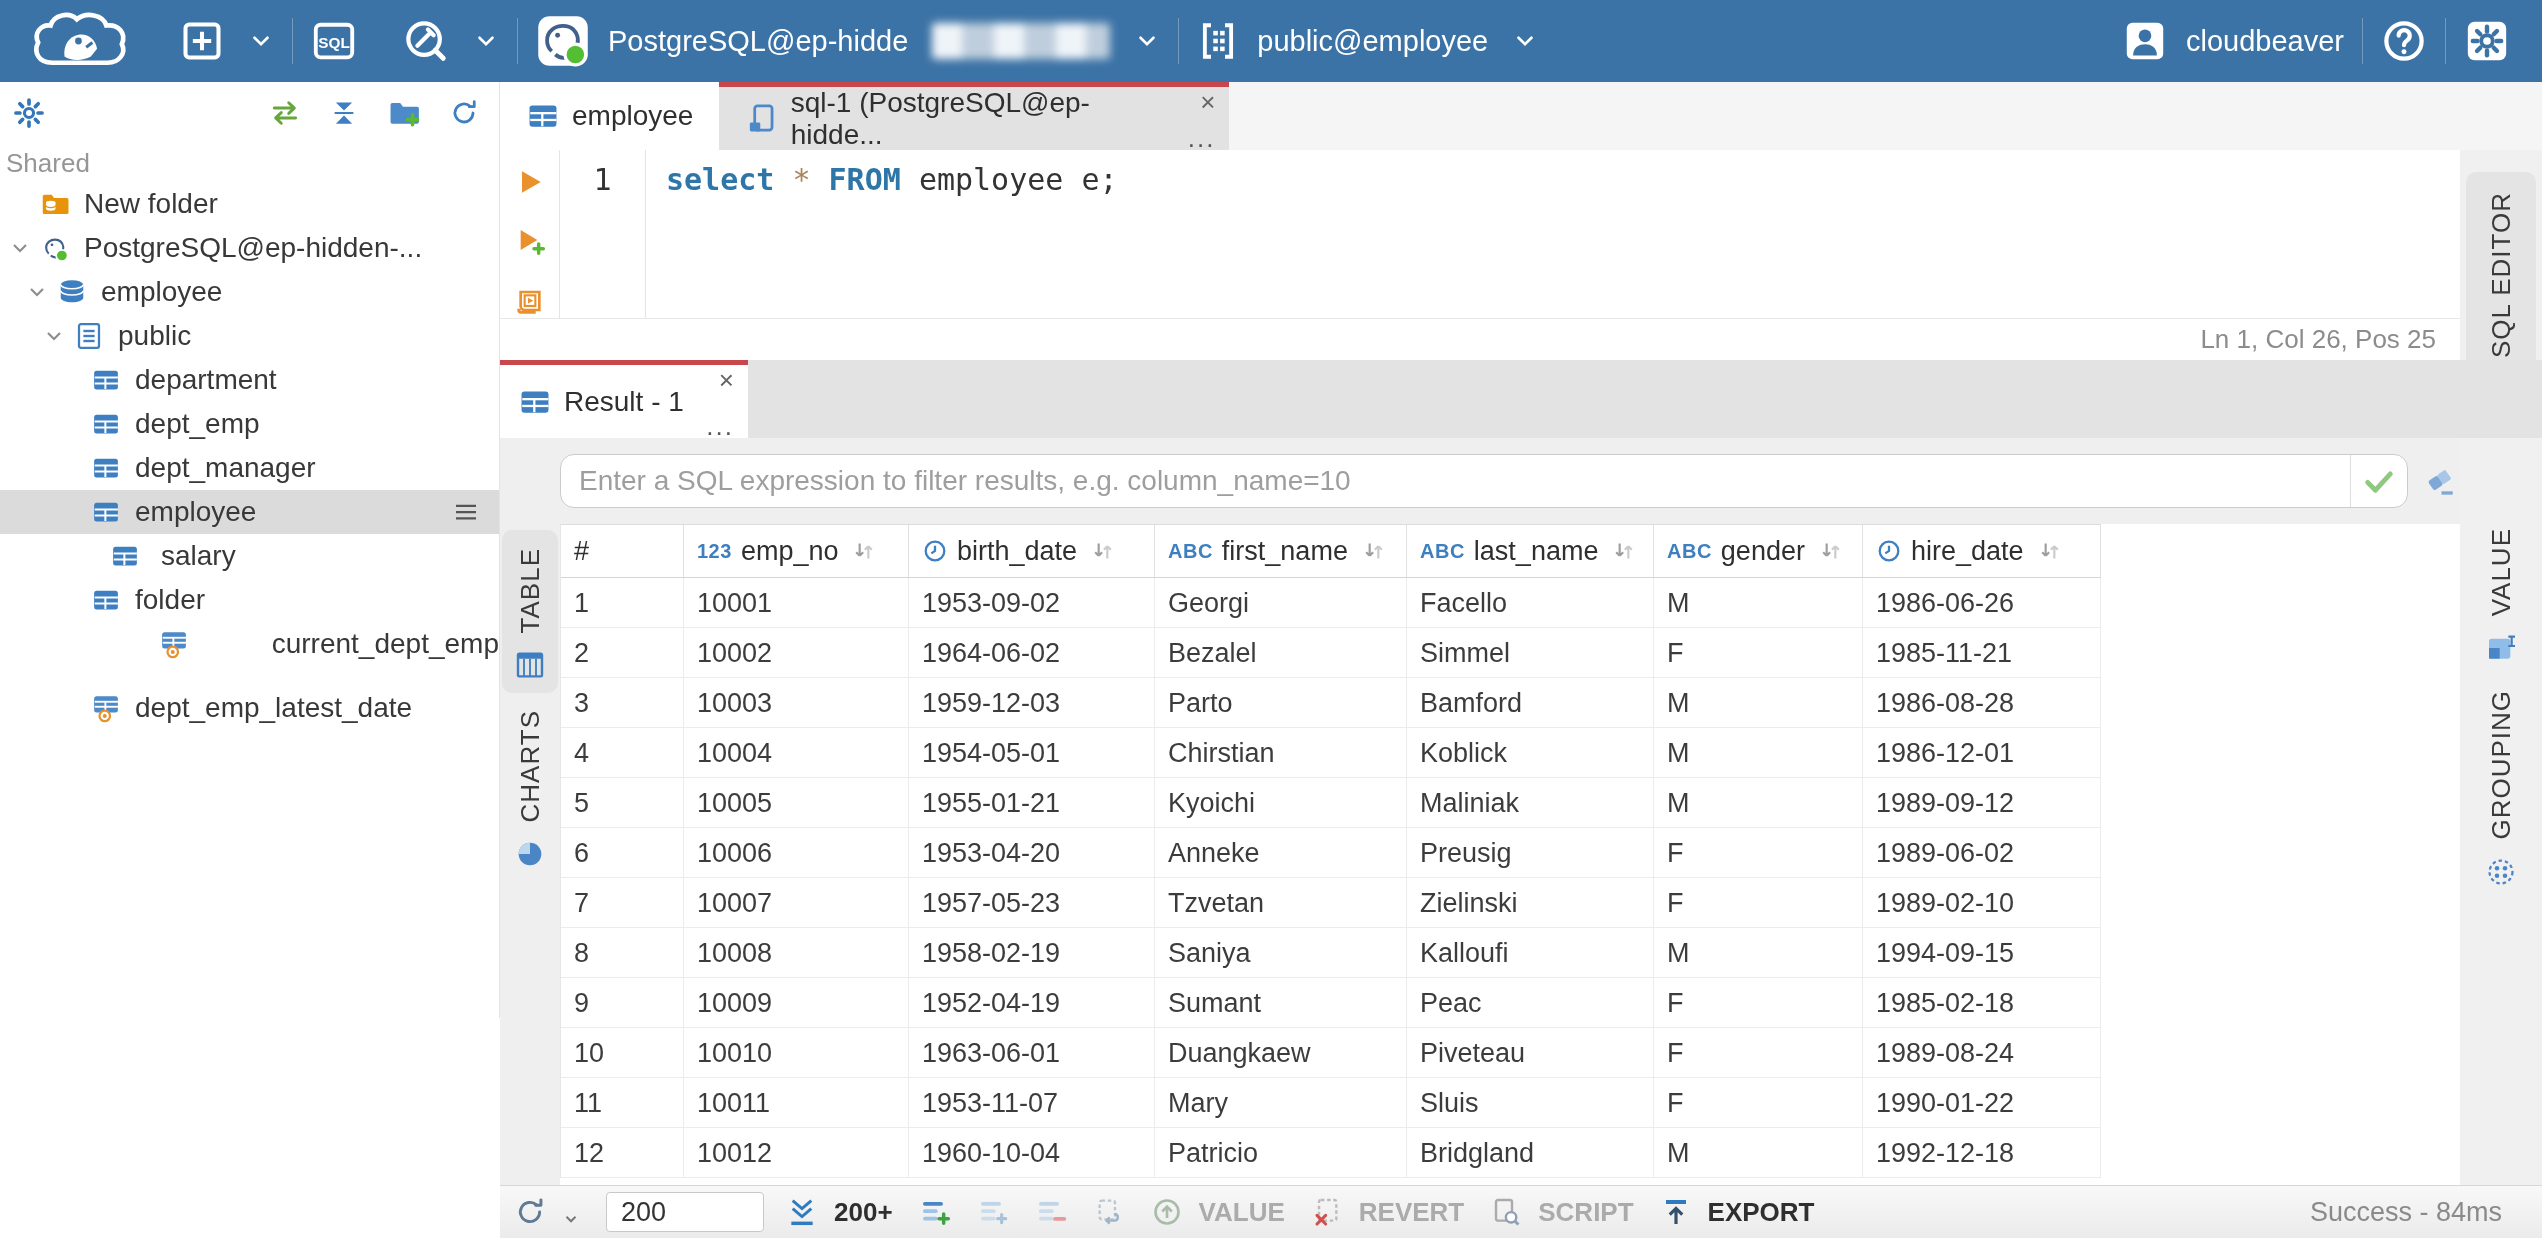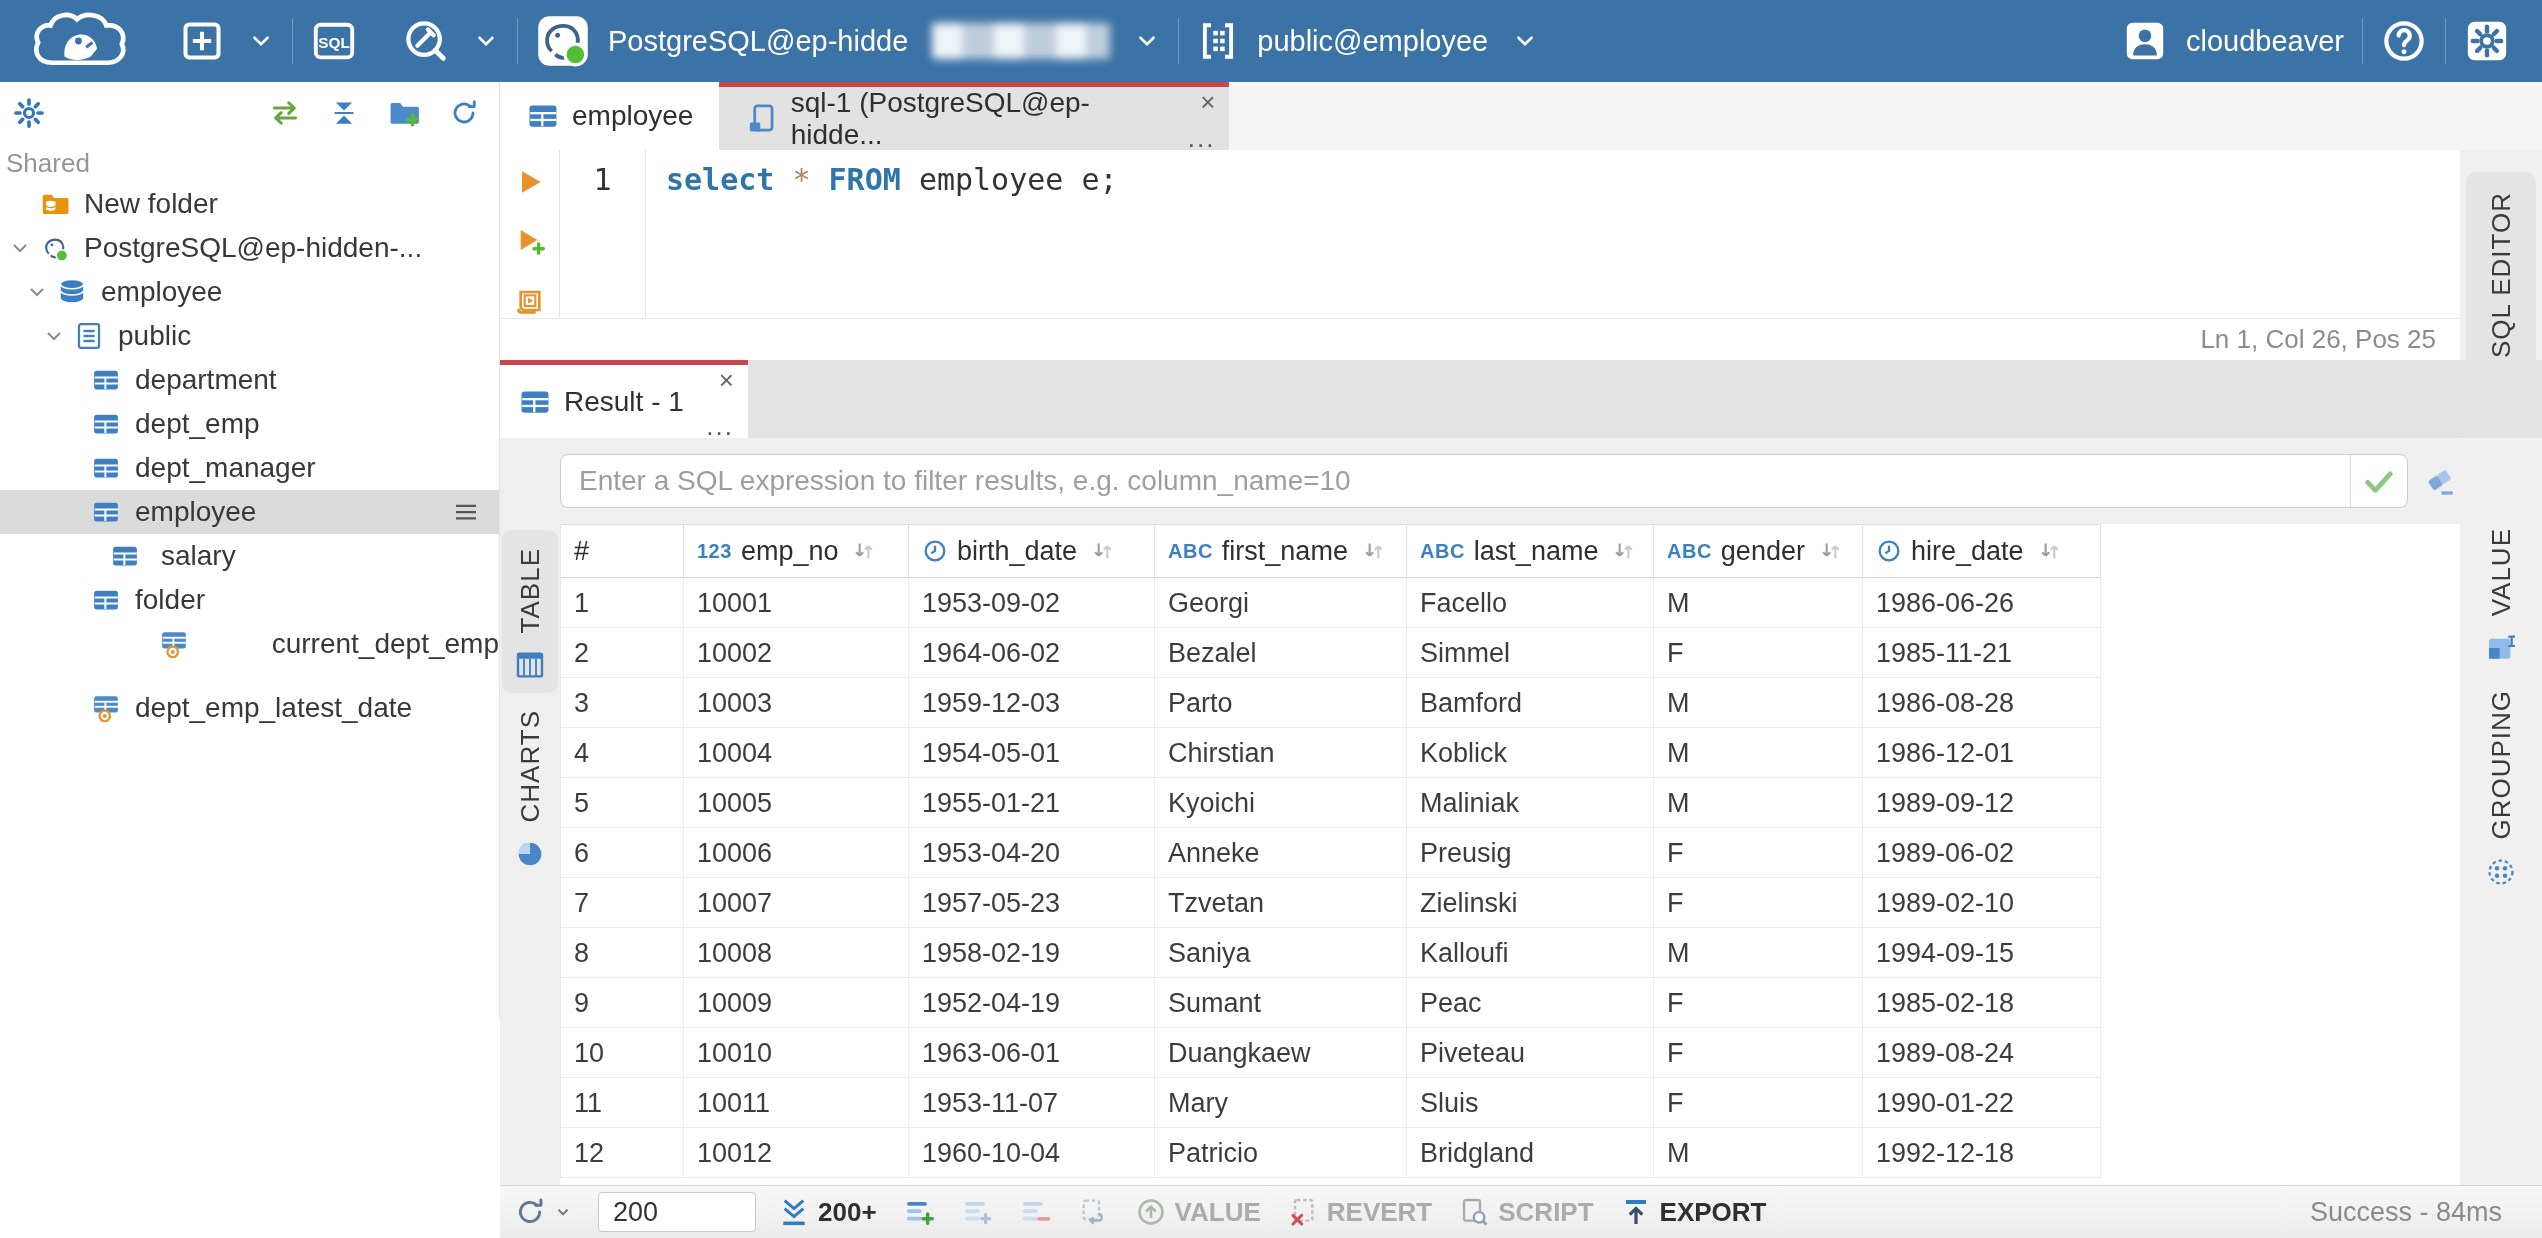--- a/index.html
+++ b/index.html
@@ -66,21 +66,21 @@
   .res-tabbar{position:absolute;left:0;top:278px;width:2042px;height:78px;background:#E3E3E3;display:flex;z-index:3;}
   .res-tab{position:relative;display:flex;align-items:center;gap:12px;width:248px;box-sizing:border-box;
            background:#fff;border-top:5px solid #C8474C;padding:0 50px 0 18px;font-size:28px;color:#2F2F2F;}
 
   
   .res-body{position:absolute;left:0;top:356px;width:1960px;height:747px;background:#fff;z-index:2;}
   .lstrip{position:absolute;left:0;top:0;width:60px;height:747px;background:#EFEFEF;}
   .lstrip .vtab{left:2px;width:56px;}
   .filterbar{position:absolute;left:60px;top:0;width:1900px;height:86px;background:#EFEFEF;display:flex;align-items:center;}
   .filterbox{display:flex;align-items:stretch;width:1848px;height:54px;background:#fff;border:1px solid #CCC;
-             border-radius:8px;box-sizing:border-box;margin-left:0;}
+             border-radius:14px;box-sizing:border-box;margin-left:0;}
   .filterbox input{flex:1;border:none;outline:none;font-size:28px;color:#333;padding:0 18px;background:transparent;
                    font-family:"Liberation Sans",sans-serif;}
   .filterbox input::placeholder{color:#9E9E9E;}
   .fcheck{width:56px;border-left:1px solid #DDD;display:flex;align-items:center;justify-content:center;}
   .feraser{margin-left:14px;display:flex;}
 
   
   .grid{position:absolute;left:60px;top:86px;display:grid;
         grid-template-columns:123px 225px 246px 252px 247px 209px 238px;
         border-top:1px solid #DDD;border-left:1px solid #E6E6E6;}
@@ -88,21 +88,21 @@
       border-right:1px solid #E0E0E0;border-bottom:1px solid #D5D5D5;font-size:27px;color:#2F2F2F;background:#fff;gap:9px;}
   .tyi{color:#3E7FC1;font-weight:bold;font-size:20px;letter-spacing:.5px;}
   .sort{margin-left:4px;}
   .td{height:50px;line-height:50px;padding-left:13px;box-sizing:border-box;font-size:27px;color:#3C3C3C;
       border-right:1px solid #ECECEC;border-bottom:1px solid #ECECEC;background:#fff;white-space:nowrap;overflow:hidden;}
 
   
   .statusbar{position:absolute;left:0;top:1103px;width:2042px;height:53px;z-index:4;
              background:linear-gradient(#F8F8F8,#EBEBEB);border-top:1px solid #D6D6D6;box-sizing:border-box;
              display:flex;align-items:center;padding:0 0 0 14px;}
-  .tbtn{display:flex;align-items:center;gap:8px;margin-right:26px;font-size:26px;font-weight:bold;}
+  .tbtn{display:flex;align-items:flex-end;gap:16px;margin-right:26px;font-size:26px;font-weight:bold;}
   .tbtn .lbl-on{color:#2F2F2F;}
   .tbtn .lbl-off{color:#ABABAB;}
   .fetchsize{width:158px;height:40px;border:1px solid #C9C9C9;border-radius:4px;font-size:27px;color:#333;
              padding:0 14px;box-sizing:border-box;background:#fff;font-family:"Liberation Sans",sans-serif;margin-right:22px;}
   .succ{margin-left:auto;margin-right:40px;font-size:27px;color:#8A8A8A;font-weight:normal;}
 
   svg{display:block;}
 </style>
 </head>
 <body>

